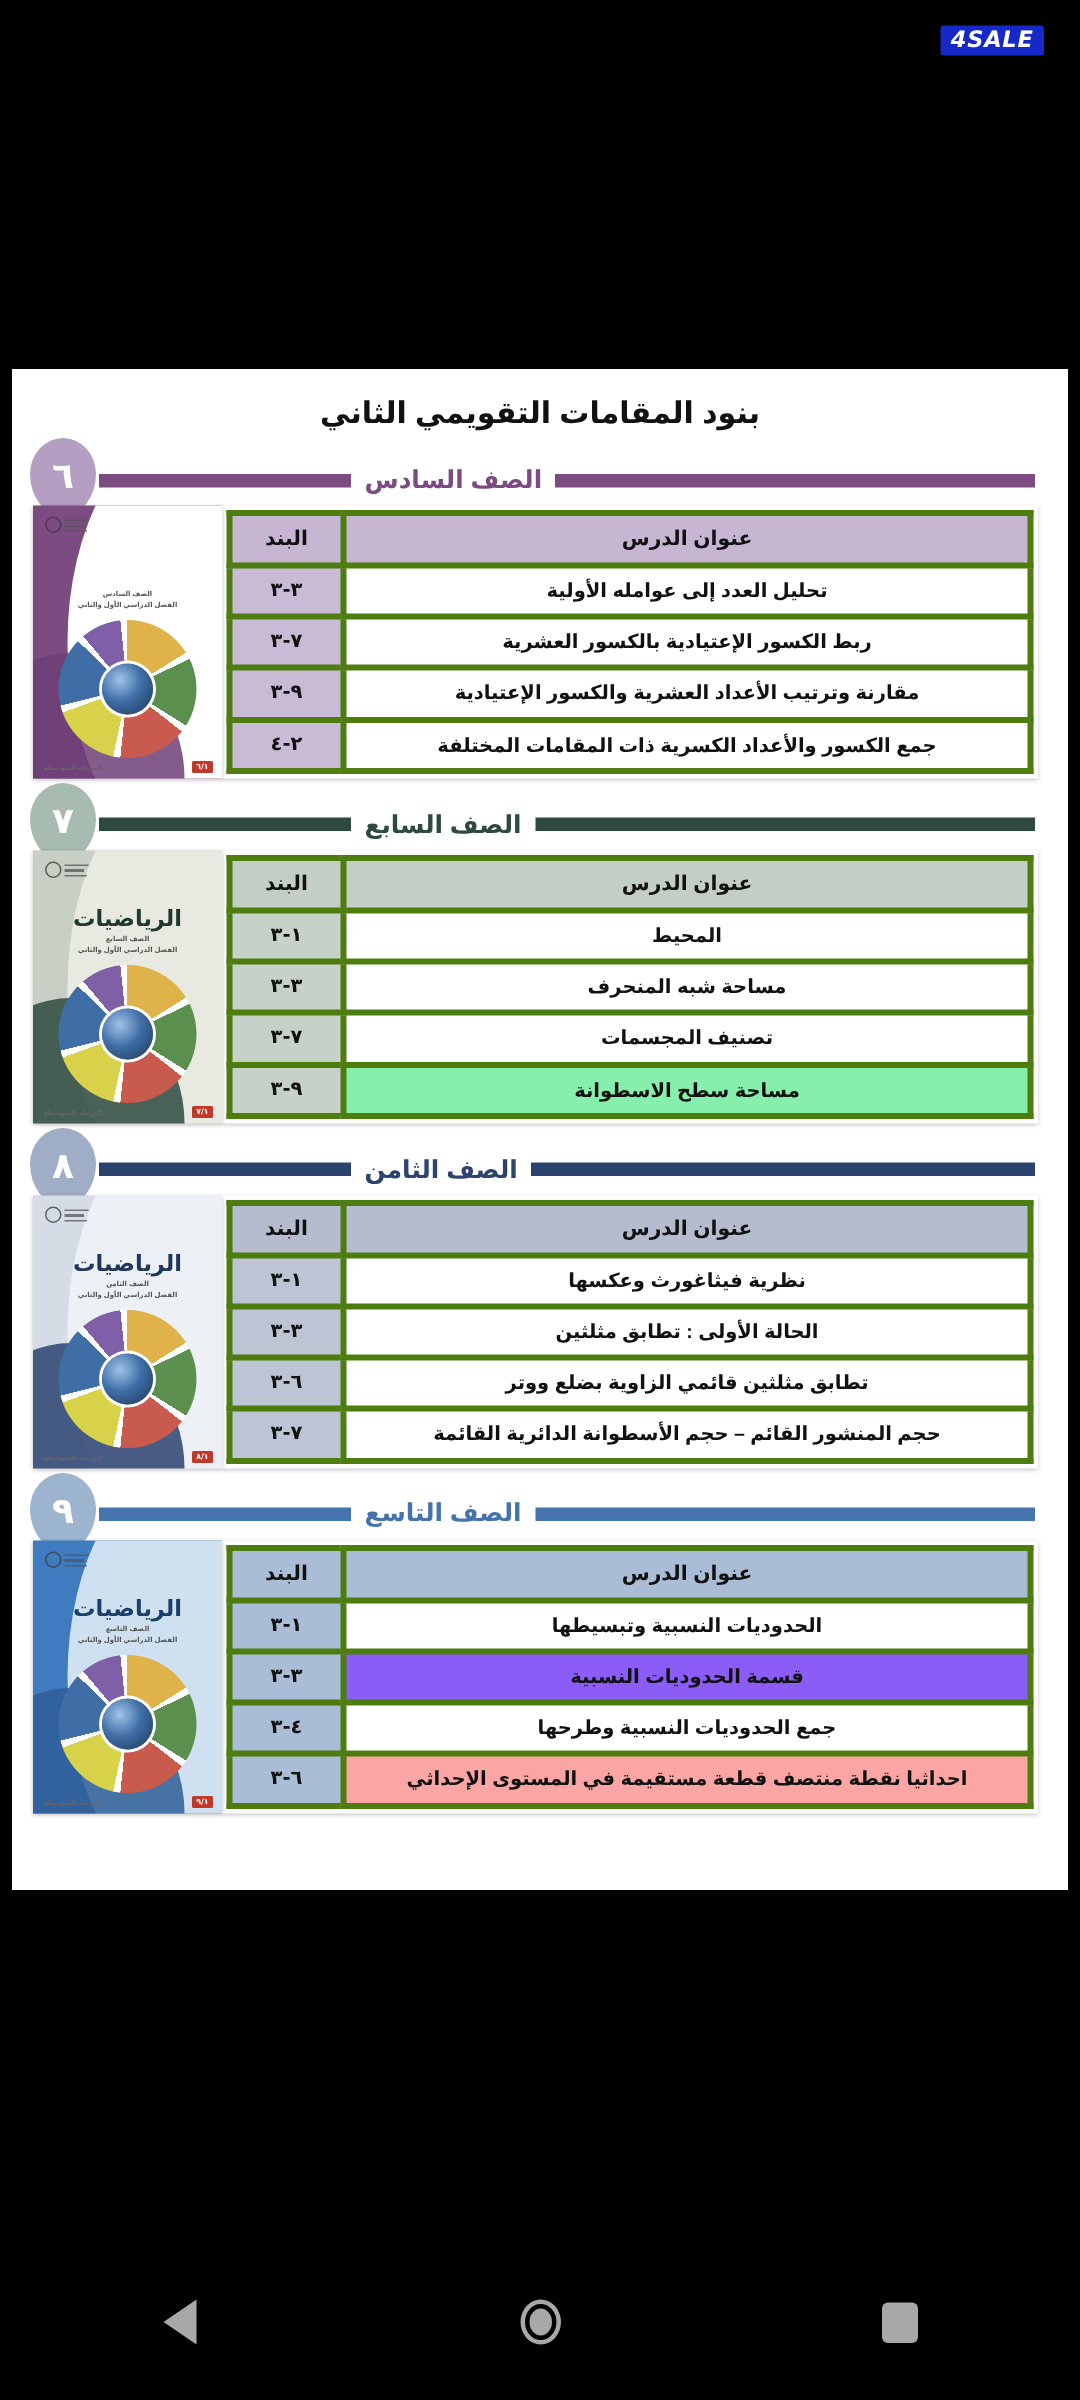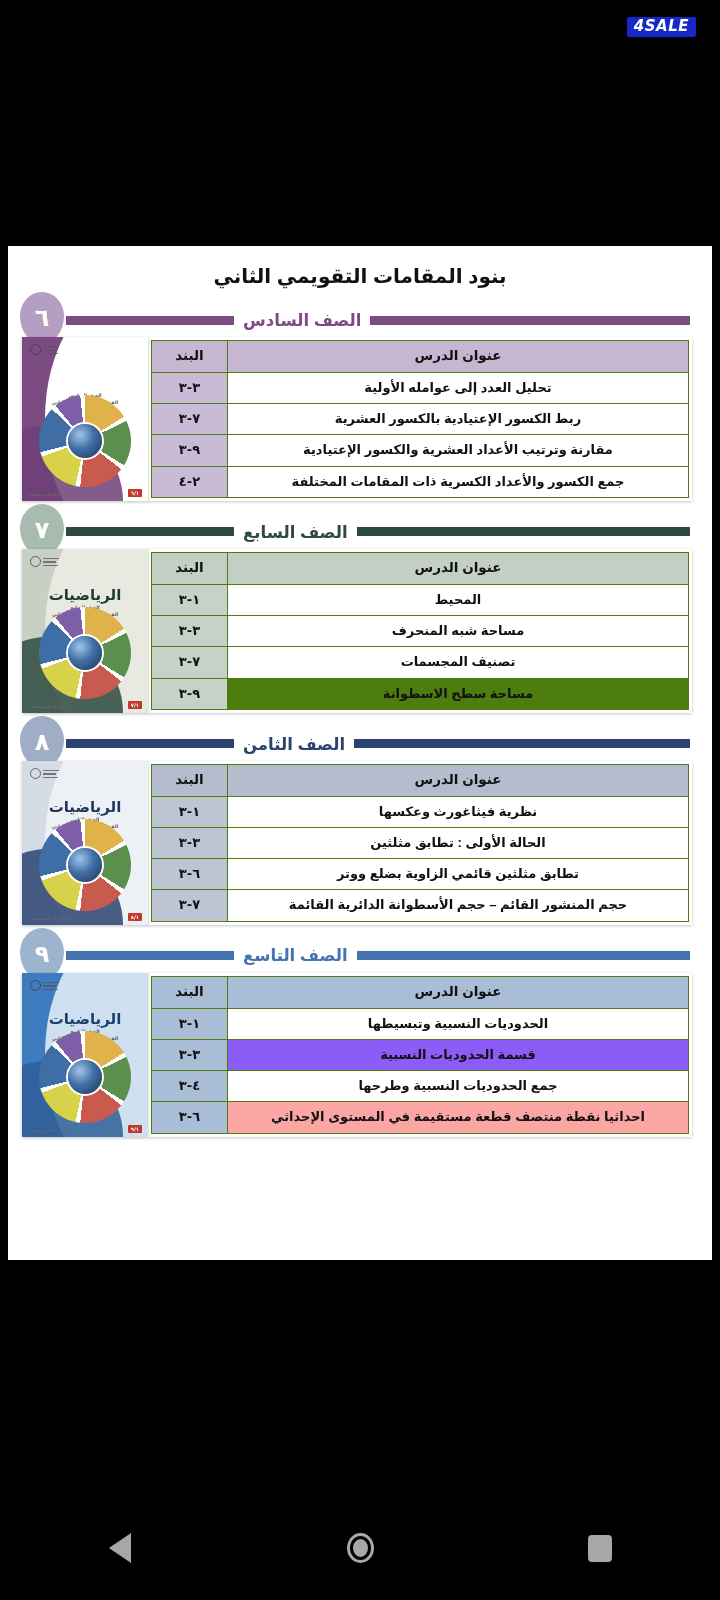--- a/index.html
+++ b/index.html
@@ -144,21 +144,21 @@
   }
 
   table.lessons th,
   table.lessons td {
     font-size: 13px;
     font-weight: bold;
     text-align: center;
     padding: 7px 4px;
     line-height: 1.25;
     color: #111111;
-    border: 1px solid #4d7c0f;
+    border: 4px solid #4d7c0f;
   }
 
   table.lessons th { font-size: 13.5px; }
 
   col.c-item  { width: 76px; }
   col.c-title { width: auto; }
 
   td.item-cell {
     font-family: "DejaVu Sans", sans-serif;
     font-size: 13.5px;
@@ -426,21 +426,21 @@
                     </tr>
                     <tr>
                       <td class="title-cell" style="background: rgb(255, 255, 255);">مساحة شبه المنحرف</td>
                       <td class="item-cell" style="background: rgb(198, 210, 199);">٣-٣</td>
                     </tr>
                     <tr>
                       <td class="title-cell" style="background: rgb(255, 255, 255);">تصنيف المجسمات</td>
                       <td class="item-cell" style="background: rgb(198, 210, 199);">٧-٣</td>
                     </tr>
                     <tr>
-                      <td class="title-cell" style="background: #4d7c0f;">مساحة سطح الاسطوانة</td>
+                      <td class="title-cell" style="background: #86efac;">مساحة سطح الاسطوانة</td>
                       <td class="item-cell" style="background: rgb(198, 210, 199);">٩-٣</td>
                     </tr>
                   </tbody>
                 </table>
               </div>
               <div class="cover" style="background: rgb(200, 207, 197);">
                 <div class="sweep" style="background: rgb(232, 234, 226);"></div>
                 <div class="sweep2" style="background: rgb(45, 74, 64);"></div>
                 <div class="crest">
                   <span class="dot"></span>

